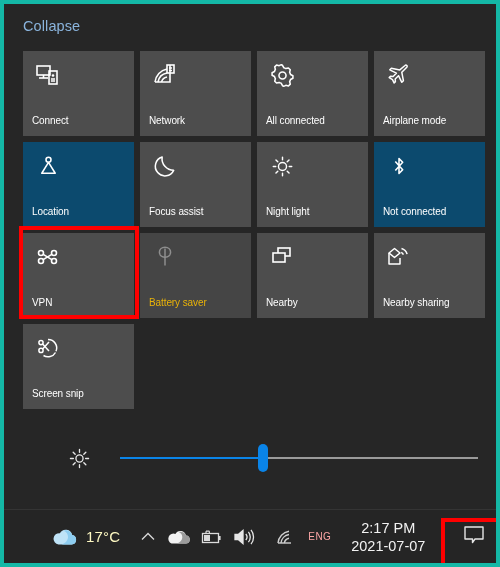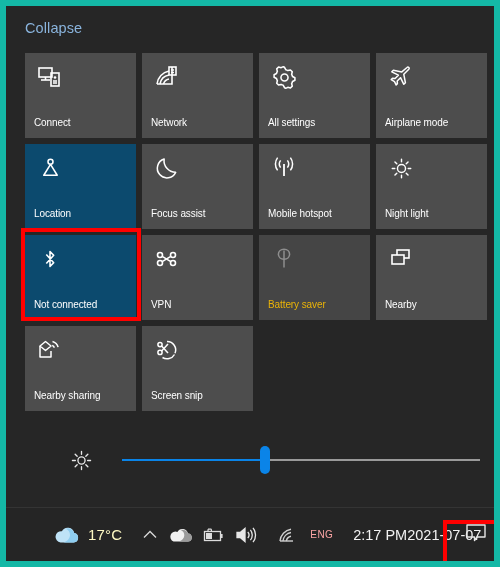--- a/index.html
+++ b/index.html
@@ -14,21 +14,21 @@
     font-family: "Liberation Sans", sans-serif;
     -webkit-font-smoothing: antialiased;
   }
 
   #screen {
     position: relative;
     width: 500px;
     height: 567px;
     background: #262626;
     box-sizing: border-box;
-    border: 6px solid #14b8a6;
+    border: 4px solid #14b8a6;
     overflow: hidden;
   }
 
   
   #action-center {
     position: absolute;
     left: 0; top: 0;
     width: 500px;
     height: 513px;
     background: #262626;
@@ -214,21 +214,21 @@
   #lang-indicator {
     font-size: 10px;
     color: #fca5a5;
     margin-left: 4px;
     margin-right: 8px;
     letter-spacing: 0.4px;
   }
   #clock {
     margin-left: 12px;
     display: flex;
-    flex-direction: row;
+    flex-direction: column;
     align-items: center;
     justify-content: center;
     line-height: 18px;
     cursor: pointer;
     color: #f2f2f2;
   }
   #clock .clock-time { font-size: 14.5px; }
   #clock .clock-date { font-size: 14.5px; }
   #action-center-button {
     position: absolute;
@@ -284,21 +284,21 @@
         <span class="tile-label">Network</span>
       </div>
 
       <div class="tile">
         <span class="tile-icon">
           <svg width="25" height="25" viewBox="0 0 24 24" fill="none" stroke="currentColor" stroke-width="1.5">
             <circle cx="12" cy="12" r="3.4"></circle>
             <path d="M12 2.2l1.2 2.3a8 8 0 0 1 2 .85l2.5-.6 1.75 1.75-.6 2.5a8 8 0 0 1 .85 2l2.3 1.2-0 2.4-2.3 1.2a8 8 0 0 1-.85 2l.6 2.5-1.75 1.75-2.5-.6a8 8 0 0 1-2 .85L12 21.8l-1.2-2.3a8 8 0 0 1-2-.85l-2.5.6-1.75-1.75.6-2.5a8 8 0 0 1-.85-2L2 11.8l0-2.4 2.3-1.2a8 8 0 0 1 .85-2l-.6-2.5L6.3 1.95l2.5.6a8 8 0 0 1 2-.85z" stroke-linejoin="round"></path>
           </svg>
         </span>
-        <span class="tile-label">All settings</span>
+        <span class="tile-label">All connected</span>
       </div>
 
       <div class="tile">
         <span class="tile-icon">
           <svg width="26" height="26" viewBox="0 0 26 26" fill="none" stroke="currentColor" stroke-width="1.5" stroke-linejoin="round">
             <path d="M19 3.5c1.2-1.2 3 .6 1.8 1.8l-5 5 1.6 8.4-1.6 1.6-3.3-6.6-3.3 3.3.2 2.6-1.3 1.3-1.6-3.3L3.2 15.6l1.3-1.3 2.6.2 3.3-3.3L3.8 7.9 5.4 6.3l8.4 1.6z"></path>
           </svg>
         </span>
         <span class="tile-label">Airplane mode</span>
       </div>
@@ -315,32 +315,20 @@
 
       <div class="tile">
         <span class="tile-icon">
           <svg width="25" height="25" viewBox="0 0 26 26" fill="none" stroke="currentColor" stroke-width="1.6" stroke-linejoin="round">
             <path d="M9.5 3.2A10 10 0 1 0 21.5 17 12.2 12.2 0 0 1 9.5 3.2z"></path>
           </svg>
         </span>
         <span class="tile-label">Focus assist</span>
       </div>
 
-      <div class="tile">
-        <span class="tile-icon">
-          <svg width="26" height="26" viewBox="0 0 26 26" fill="none" stroke="currentColor" stroke-width="1.5">
-            <path d="M13 9v12" stroke-width="1.8"></path>
-            <path d="M9.6 5.4a6 6 0 0 0 0 7.2"></path>
-            <path d="M16.4 5.4a6 6 0 0 1 0 7.2"></path>
-            <path d="M6.6 2.6a10.5 10.5 0 0 0 0 12.8"></path>
-            <path d="M19.4 2.6a10.5 10.5 0 0 1 0 12.8"></path>
-          </svg>
-        </span>
-        <span class="tile-label">Mobile hotspot</span>
-      </div>
 
       <div class="tile">
         <span class="tile-icon">
           <svg width="25" height="25" viewBox="0 0 26 26" fill="none" stroke="currentColor" stroke-width="1.5" stroke-linecap="round">
             <circle cx="13" cy="13" r="4.2"></circle>
             <path d="M13 3.4v2.6M13 20v2.6M3.4 13h2.6M20 13h2.6M6.2 6.2l1.9 1.9M17.9 17.9l1.9 1.9M19.8 6.2l-1.9 1.9M8.1 17.9l-1.9 1.9"></path>
           </svg>
         </span>
         <span class="tile-label">Night light</span>
       </div>

